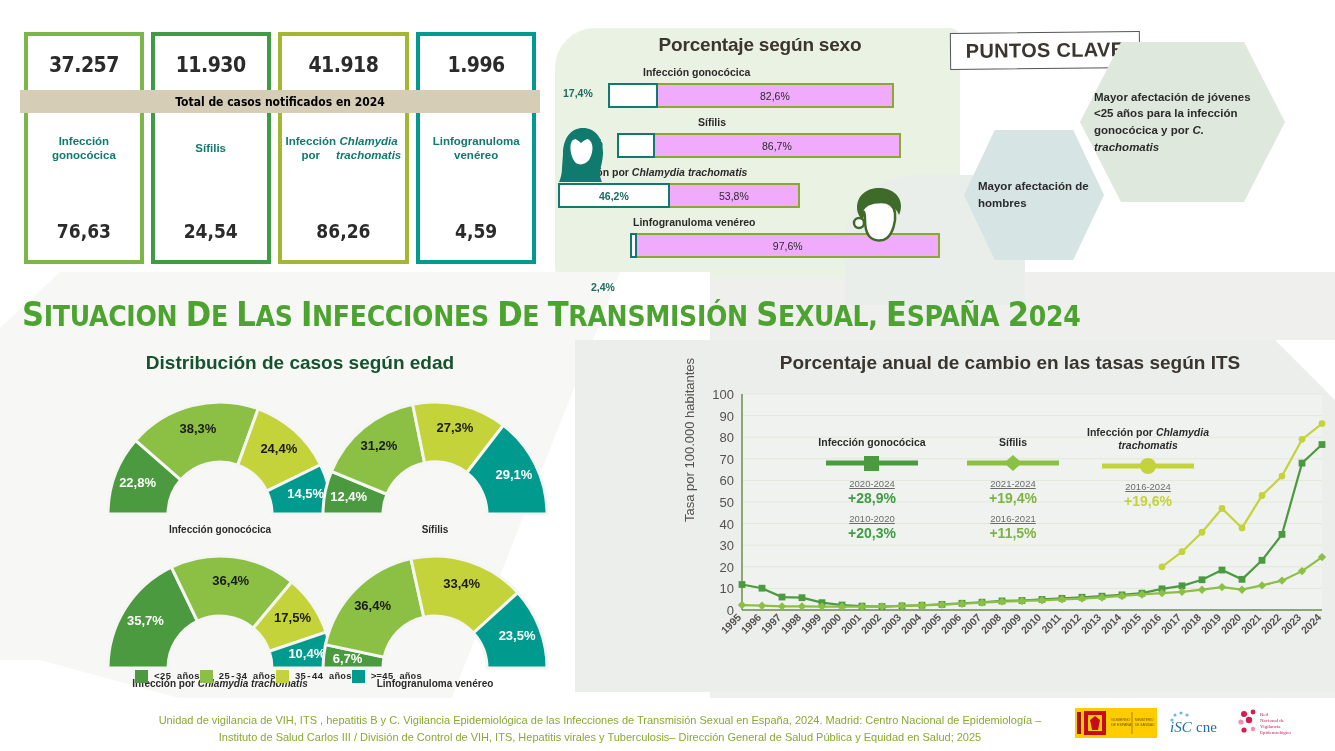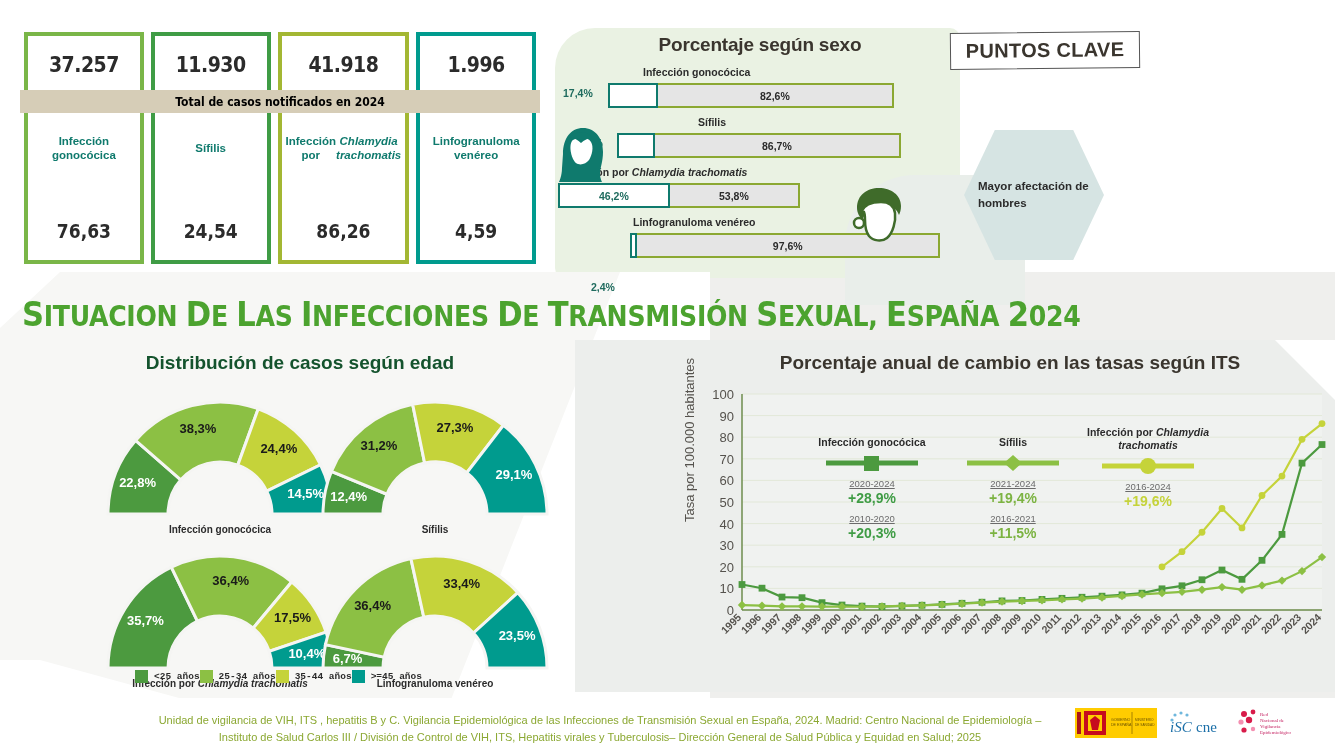--- a/index.html
+++ b/index.html
@@ -115,23 +115,23 @@
     white-space: nowrap; top: 0;
   }
   .sex-lab em { font-style: italic; }
   .sex-bar-wrap { position: absolute; top: 17px; height: 25px; display: flex; }
   .sex-pct-left {
     position: absolute; top: 21px; font-size: 10.5px; font-weight: bold; color: #1f6b5e;
   }
   .seg-f { background: #ffffff; border: 2px solid #0f7a6d; height: 25px;
            display: flex; align-items: center; justify-content: center;
            font-size: 10.5px; font-weight: bold; color: #1f6b5e; }
-  .seg-m { background: #e5e5e5; border: 2px solid #8ba832; border-left: none; height: 25px;
+  .seg-m { background: #f0abfc; border: 2px solid #8ba832; border-left: none; height: 25px;
            display: flex; align-items: center; justify-content: center;
-           font-size: 10.5px; font-weight: bold; color: #2b2b2b; }
+           font-size: 10.5px; font-weight: normal; color: #2b2b2b; }
   .icon-woman { position: absolute; left: -2px; top: 96px; z-index: 6; }
   .icon-man { position: absolute; left: 290px; top: 158px; z-index: 6; }
 
   
   .puntos { position: absolute; left: 940px; top: 20px; width: 395px; height: 265px; z-index: 5; }
   .puntos-box {
     position: absolute; left: 10px; top: 12px; width: 190px; height: 37px;
     border: 1.5px solid #555; background: #fff;
     display: flex; align-items: center; justify-content: center;
     font-size: 20px; font-weight: bold; color: #3a352e; letter-spacing: 0.3px;
@@ -293,20 +293,26 @@
           <div class="seg-f" style="width:2.4%;"></div>
           <div class="seg-m" style="width:97.6%;">97,6%</div>
         </div>
       </div>
 
     </div>
   </div>
 
   <div class="puntos">
     <div class="puntos-box">PUNTOS CLAVE</div>
+    <div class="hexa hex-2">
+      <div>
+        <span>Mayor afectación de jóvenes &lt;25 años para la infección gonocócica y por</span>
+        <em>C. trachomatis</em>
+      </div>
+    </div>
     <div class="hexa hex-1">
       <div><span>Mayor afectación de hombres</span></div>
     </div>
   </div>
 
   <div class="main-title">
     <span id="main-title-span"><span class="cap">S</span>ITUACION <span class="cap">D</span>E <span class="cap">L</span>AS <span class="cap">I</span>NFECCIONES <span class="cap">D</span>E <span class="cap">T</span>RANSMISIÓN <span class="cap">S</span>EXUAL, <span class="cap">E</span>SPAÑA <span class="cap">2</span>024</span>
   </div>
 
   <div class="agesec">

